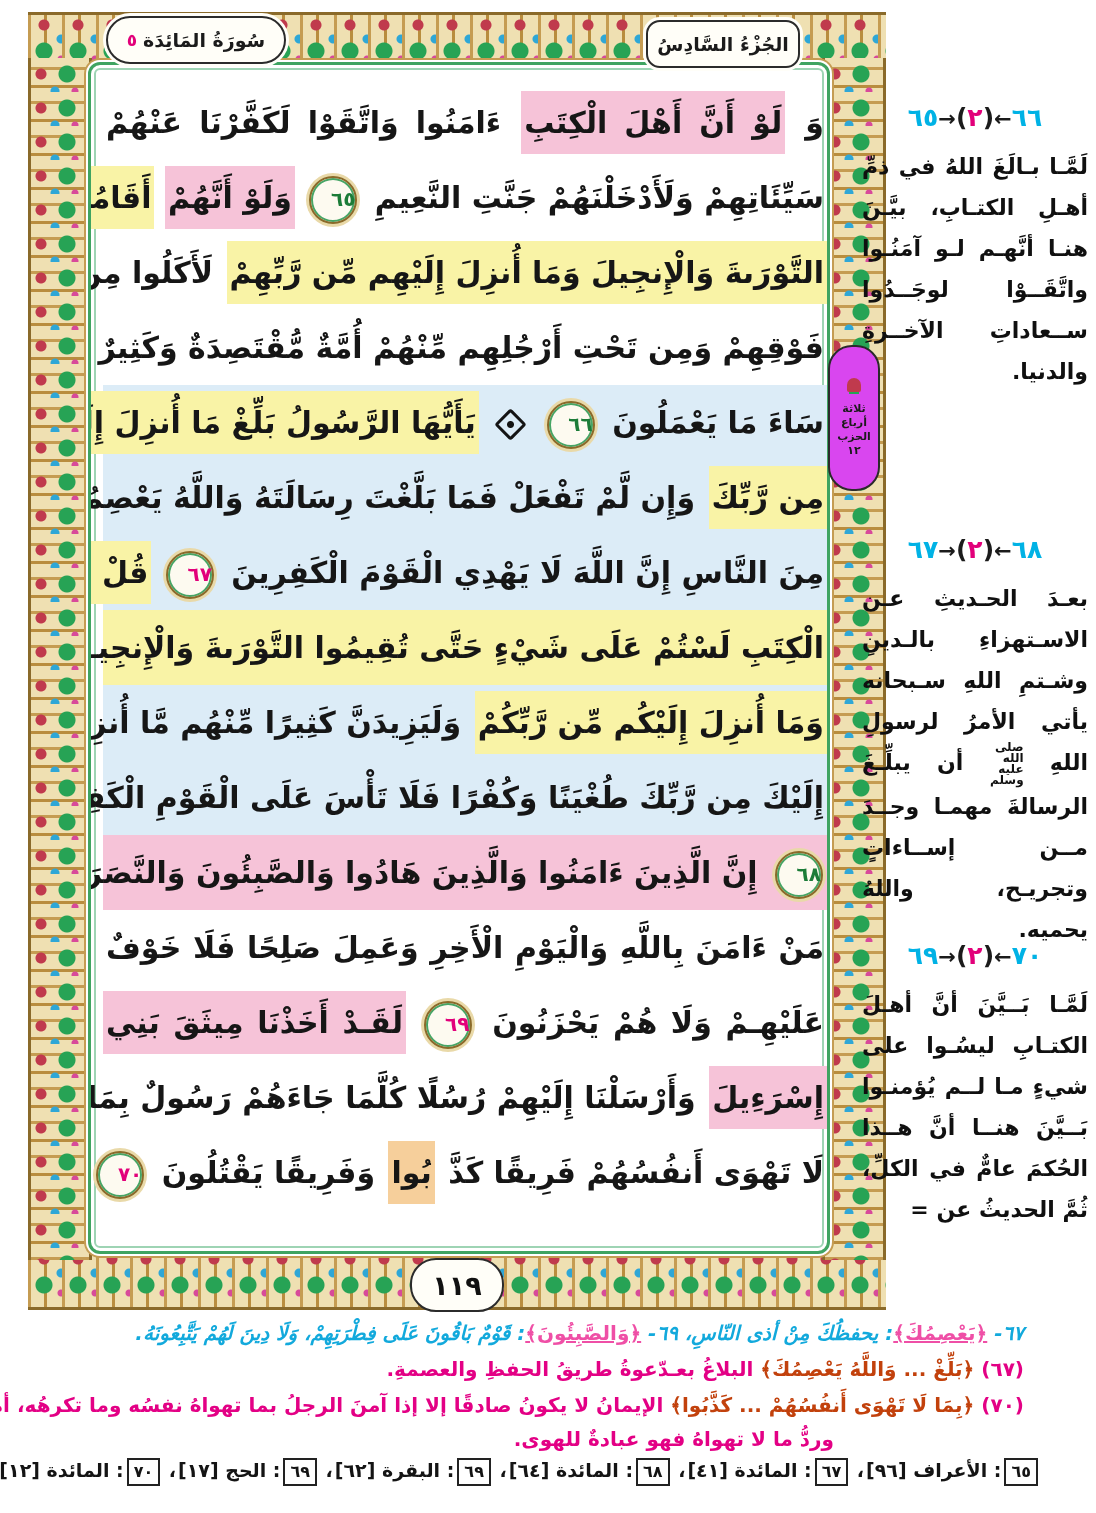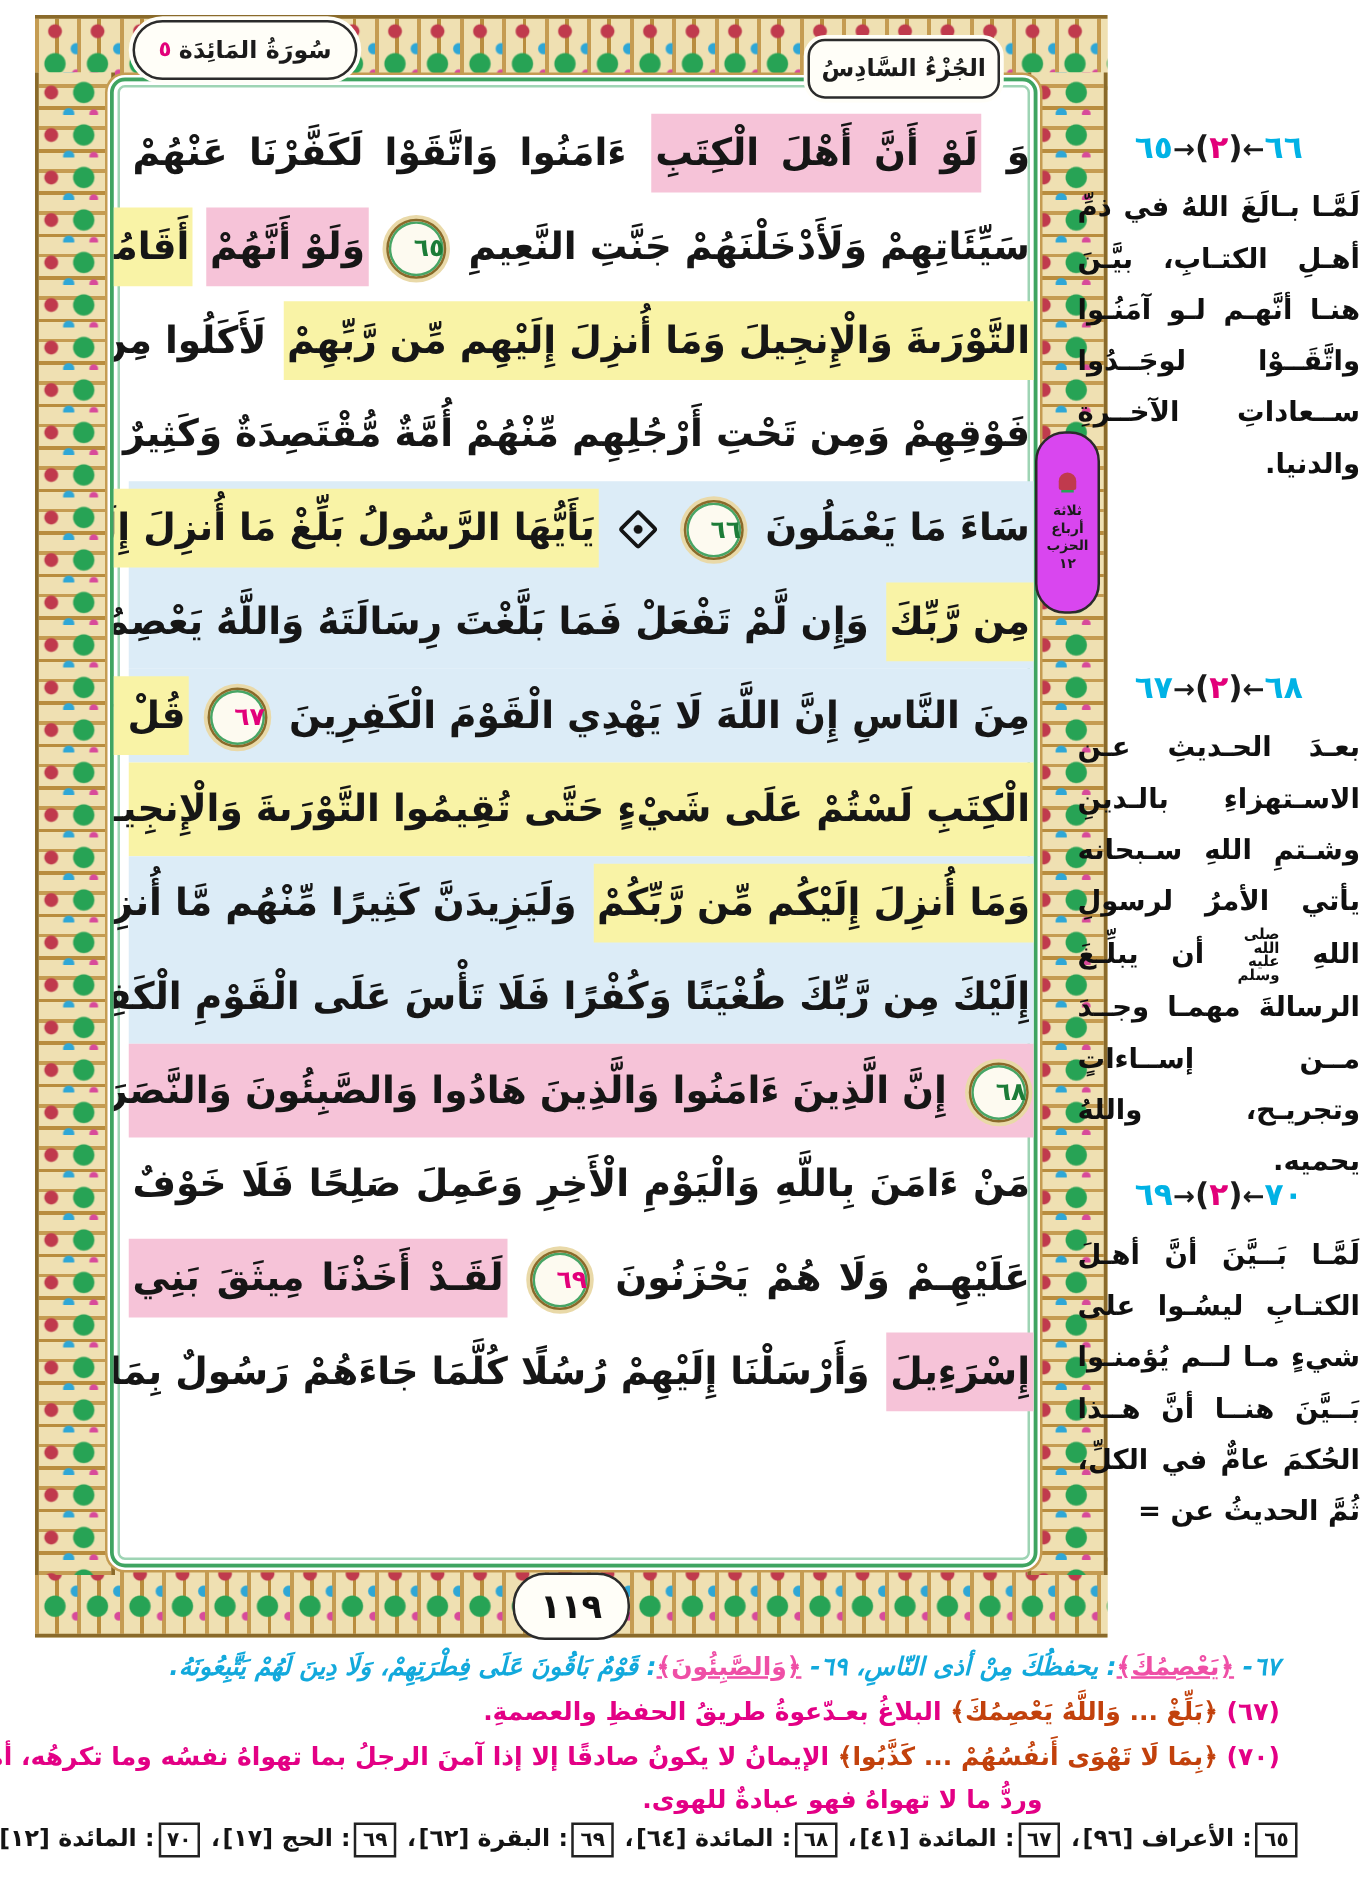--- a/index.html
+++ b/index.html
@@ -35,21 +35,21 @@
   .band.left{left:0;top:46px;bottom:50px;width:58px;}
   .band.right{right:0;top:46px;bottom:50px;width:58px;}
 
   .cart{
     position:absolute;height:44px;background:#fffef8;border:2px solid #2b2b2b;
     border-radius:24px;box-shadow:0 0 0 3px #fffef8;
     display:flex;align-items:center;justify-content:center;gap:6px;
     font-weight:bold;font-size:19px;color:#1b1b1b;z-index:5;direction:rtl;
   }
   .cart.surah{left:78px;top:4px;width:176px;}
-  .cart.juz{right:86px;top:19px;width:150px;border-radius:14px;}
+  .cart.juz{right:86px;top:8px;width:150px;border-radius:14px;}
   .surah-num{color:#e2007a;font-size:17px;}
 
   .hizbcart{
     position:absolute;right:6px;top:333px;width:48px;height:142px;z-index:6;
     background:#d946ef;border:2px solid #2b2b2b;border-radius:24px;
     display:flex;flex-direction:column;align-items:center;justify-content:center;
     font-weight:bold;font-size:11px;line-height:14px;color:#1b1b1b;text-align:center;direction:rtl;
   }
   .hizbcart .tulip{width:14px;height:14px;border-radius:50% 50% 2px 2px;background:#c03a4d;
     box-shadow:0 4px 0 -2px #27a355;margin-bottom:10px;}
@@ -166,20 +166,21 @@
       <div class="qline bg-blue"><span class="seg">سَاءَ مَا يَعْمَلُونَ</span> <span class="vm green">٦٦</span> <span class="rubstar"></span> <span class="seg h-yellow">يَأَيُّهَا الرَّسُولُ بَلِّغْ مَا أُنزِلَ إِلَيْكَ</span> </div>
       <div class="qline bg-blue"><span class="seg h-yellow">مِن رَّبِّكَ</span> <span class="seg">وَإِن لَّمْ تَفْعَلْ فَمَا بَلَّغْتَ رِسَالَتَهُ وَاللَّهُ يَعْصِمُكَ</span> </div>
       <div class="qline bg-blue"><span class="seg">مِنَ النَّاسِ إِنَّ اللَّهَ لَا يَهْدِي الْقَوْمَ الْكَفِرِينَ</span> <span class="vm magenta">٦٧</span> <span class="seg h-yellow">قُلْ يَأَهْلَ</span> </div>
       <div class="qline bg-yellow"><span class="seg">الْكِتَبِ لَسْتُمْ عَلَى شَيْءٍ حَتَّى تُقِيمُوا التَّوْرَىةَ وَالْإِنجِيـلَ</span> </div>
       <div class="qline bg-blue"><span class="seg h-yellow">وَمَا أُنزِلَ إِلَيْكُم مِّن رَّبِّكُمْ</span> <span class="seg">وَلَيَزِيدَنَّ كَثِيرًا مِّنْهُم مَّا أُنزِلَ</span> </div>
       <div class="qline bg-blue"><span class="seg">إِلَيْكَ مِن رَّبِّكَ طُغْيَنًا وَكُفْرًا فَلَا تَأْسَ عَلَى الْقَوْمِ الْكَفِرِينَ</span> </div>
       <div class="qline bg-pink"><span class="vm green">٦٨</span> <span class="seg">إِنَّ الَّذِينَ ءَامَنُوا وَالَّذِينَ هَادُوا وَالصَّبِئُونَ وَالنَّصَرَى</span> </div>
       <div class="qline"><span class="seg">مَنْ ءَامَنَ بِاللَّهِ وَالْيَوْمِ الْأَخِرِ وَعَمِلَ صَلِحًا فَلَا خَوْفٌ</span> </div>
       <div class="qline"><span class="seg">عَلَيْهِـمْ وَلَا هُمْ يَحْزَنُونَ</span> <span class="vm magenta">٦٩</span> <span class="seg h-pink">لَقَـدْ أَخَذْنَا مِيثَقَ بَنِي</span> </div>
       <div class="qline"><span class="seg h-pink">إِسْرَءِيلَ</span> <span class="seg">وَأَرْسَلْنَا إِلَيْهِمْ رُسُلًا كُلَّمَا جَاءَهُمْ رَسُولٌ بِمَا</span> </div>
+      <div class="qline"><span class="seg">لَا تَهْوَى أَنفُسُهُمْ فَرِيقًا كَذَّ</span> <span class="seg h-orange">بُوا</span> <span class="seg">وَفَرِيقًا يَقْتُلُونَ</span> <span class="vm magenta">٧٠</span> </div>
     </div>
 
   <div class="pagenumcart">
     <span>١١٩</span>
   </div>
 </div>
 
 <div class="sidebar" id="sidebar">
     <div class="sb-sec" style="top: 8px;">
       <div class="sb-head"><span class="">٦٦</span><span class="arrow">←</span><span class="paren">(<span class="mid">٢</span>)</span><span class="arrow">→</span><span class="">٦٥</span></div>

